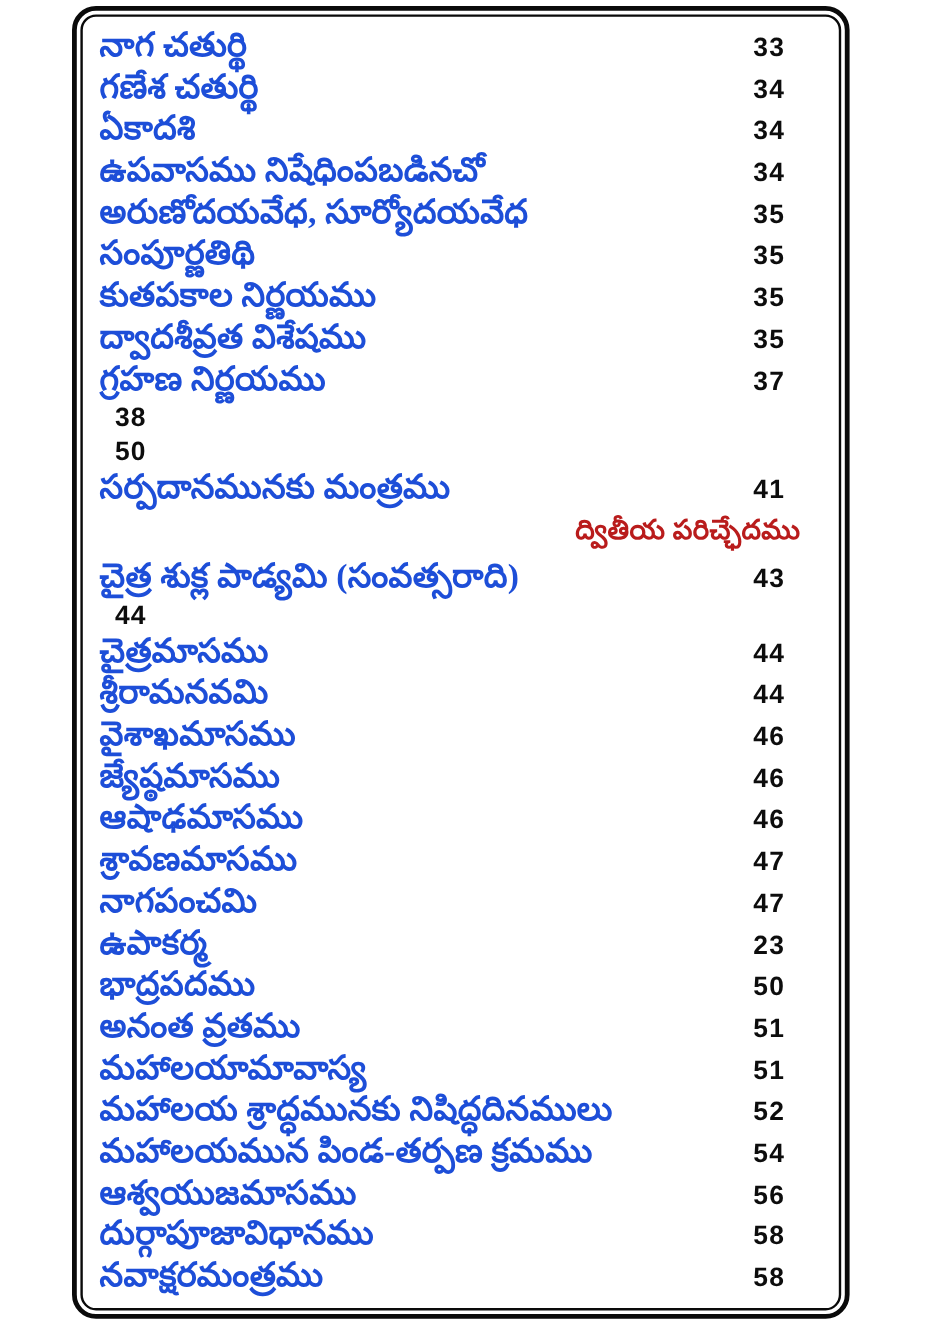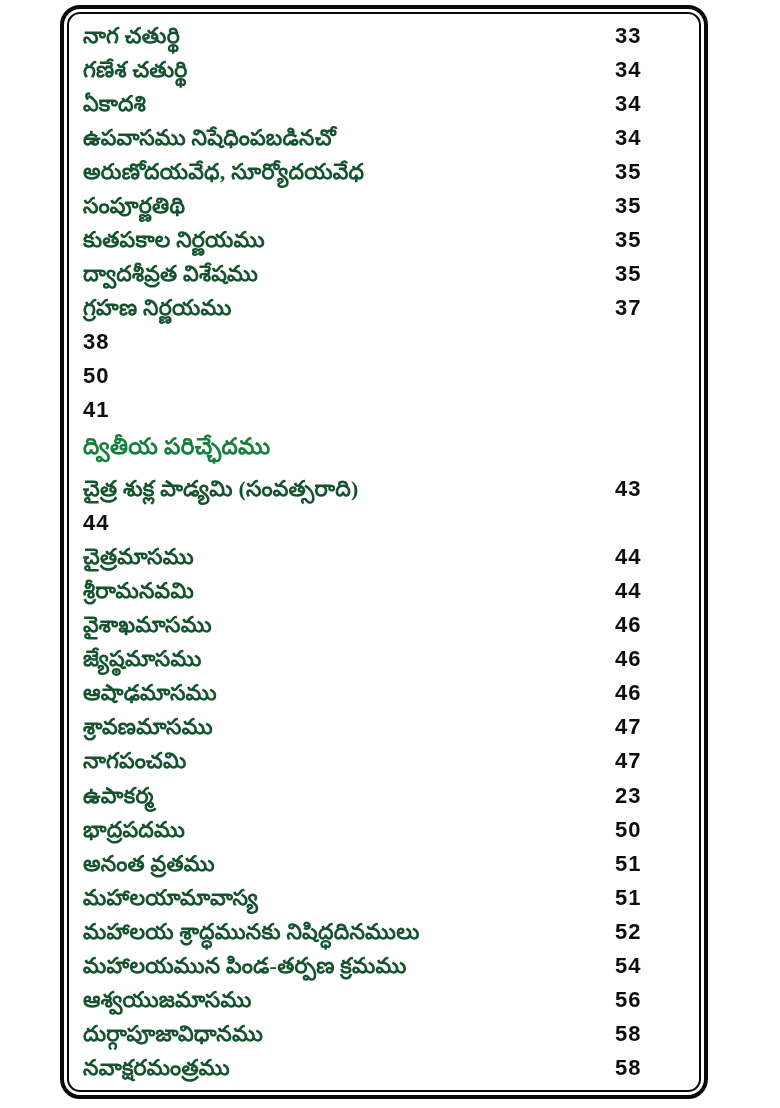--- a/index.html
+++ b/index.html
@@ -46,40 +46,40 @@
     justify-content: space-between;
     height: 100%;
   }
   .toc-row {
     display: flex;
     justify-content: space-between;
     align-items: baseline;
     line-height: 1.1;
   }
   .toc-label {
-    font-size: 22px;
+    font-size: 28px;
     font-weight: 700;
-    color: #14532d;
+    color: #1d4ed8;
     letter-spacing: 0.2px;
     white-space: nowrap;
   }
   .toc-page {
     font-family: "Liberation Sans", sans-serif;
     font-size: 22px;
     font-weight: 700;
     color: #0d0d0d;
     min-width: 52px;
-    text-align: left;
+    text-align: center;
     letter-spacing: 1px;
   }
   .toc-heading {
-    text-align: left;
+    text-align: right;
     font-size: 23px;
     font-weight: 800;
-    color: #15803d;
+    color: #b91c1c;
     letter-spacing: 0.3px;
     padding: 2px 0;
   }
   .speck {
     position: absolute;
     background: #8a8a8a;
     border-radius: 50%;
     opacity: 0.7;
   }
   .speck.s1 { left: 424px; top: 190px; width: 4px; height: 4px; }
@@ -147,20 +147,21 @@
 
   <div class="toc-row">
     <span class="toc-page">38</span>
   </div>
 
   <div class="toc-row">
     <span class="toc-page">50</span>
   </div>
 
   <div class="toc-row">
+    <span class="toc-label">సర్పదానమునకు మంత్రము</span>
     <span class="toc-page">41</span>
   </div>
 
 
   <div class="toc-heading">ద్వితీయ పరిచ్ఛేదము</div>
 
   <div class="toc-row">
     <span class="toc-label">చైత్ర శుక్ల పాడ్యమి (సంవత్సరాది)</span>
     <span class="toc-page">43</span>
   </div>

